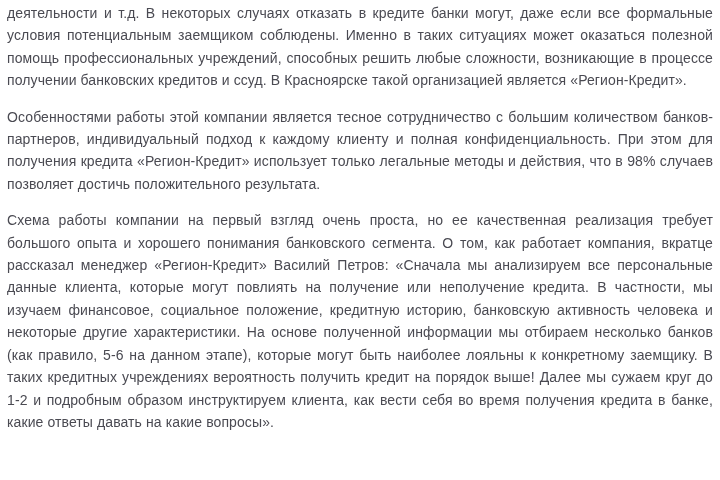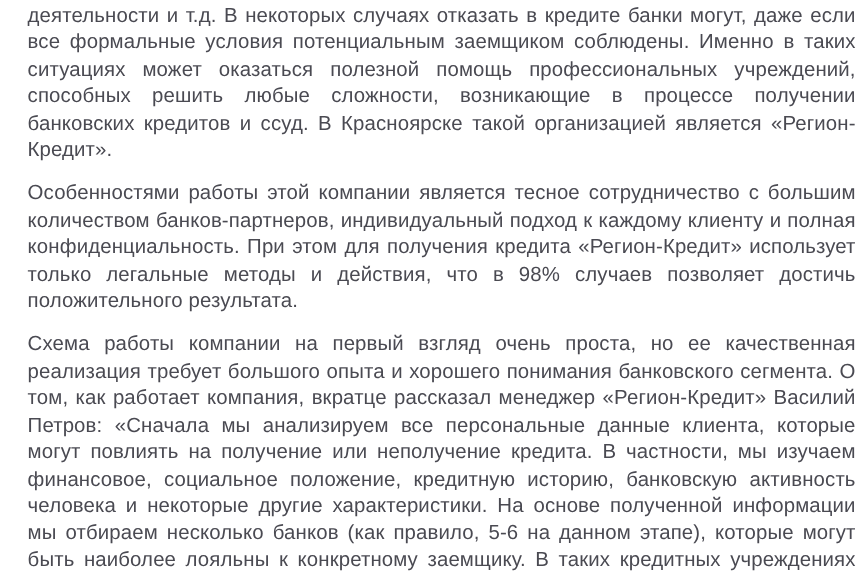--- a/index.html
+++ b/index.html
@@ -14,22 +14,22 @@
     font-family: "Liberation Sans", "DejaVu Sans", sans-serif;
   }
   .article {
     box-sizing: border-box;
     width: 720px;
     height: 480px;
     padding: 2px 7px 0 7px;
     color: #4a4a52;
   }
   .article p {
-    margin: 0 0 14px 16px;
-    font-size: 17px;
+    margin: 0 0 14px 0;
+    font-size: 14px;
     line-height: 22.4px;
     text-align: justify;
     text-justify: inter-word;
     letter-spacing: 0.1px;
   }
   .article p:last-child {
     margin-bottom: 0;
   }
 </style>
 </head>

